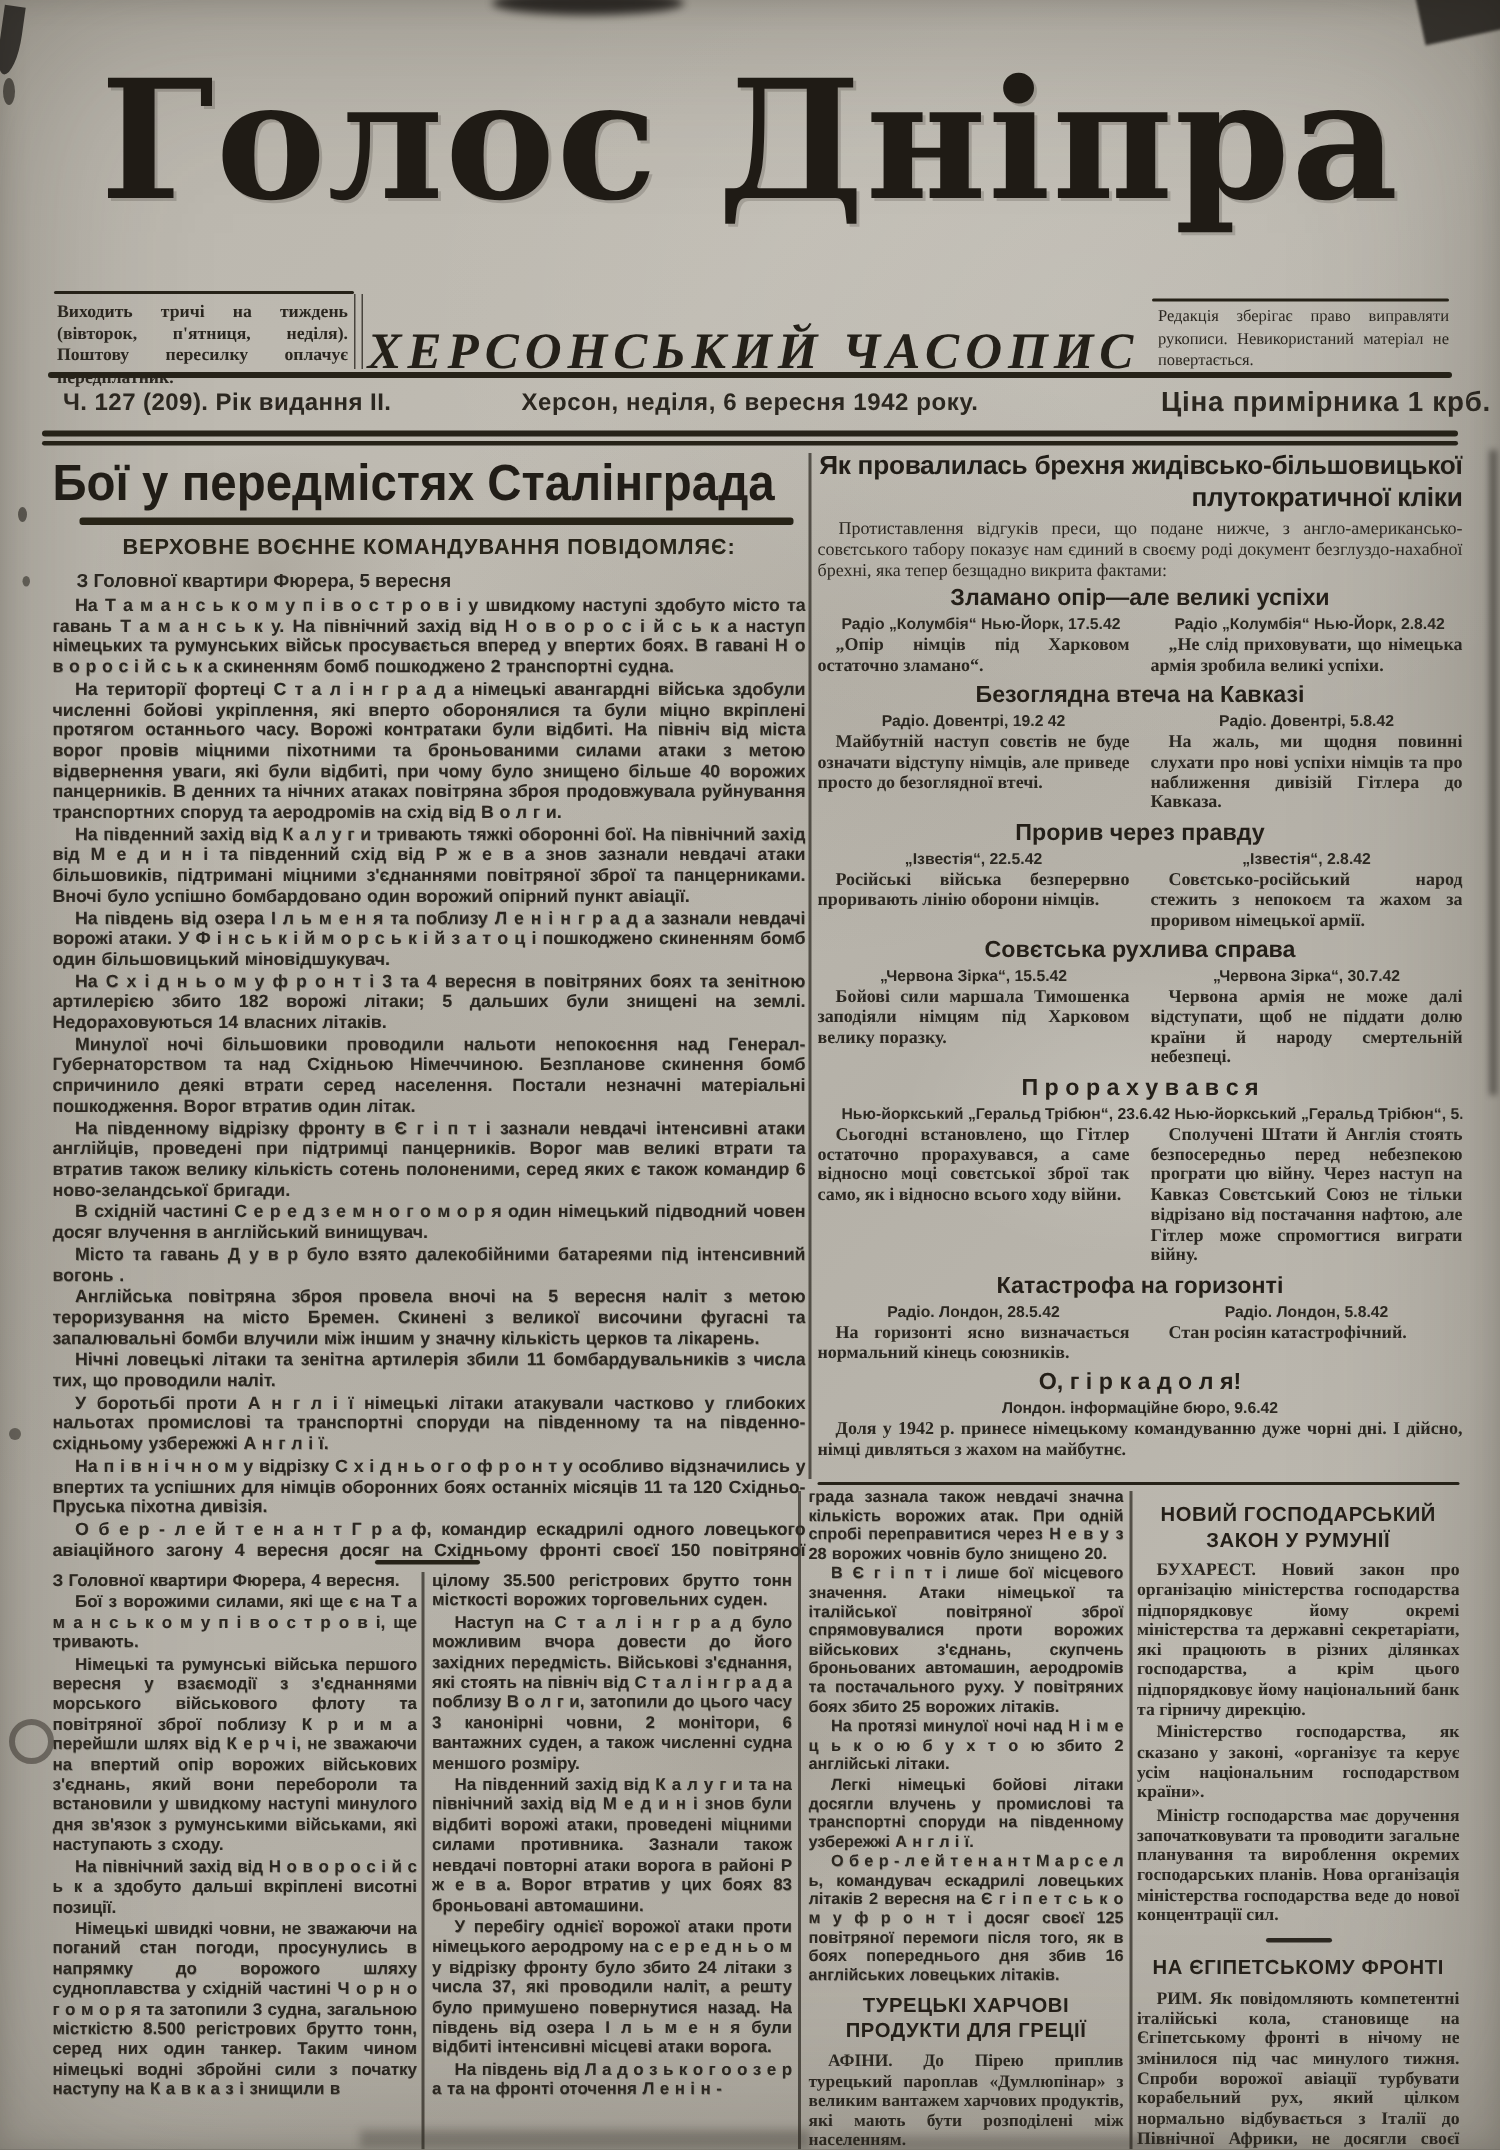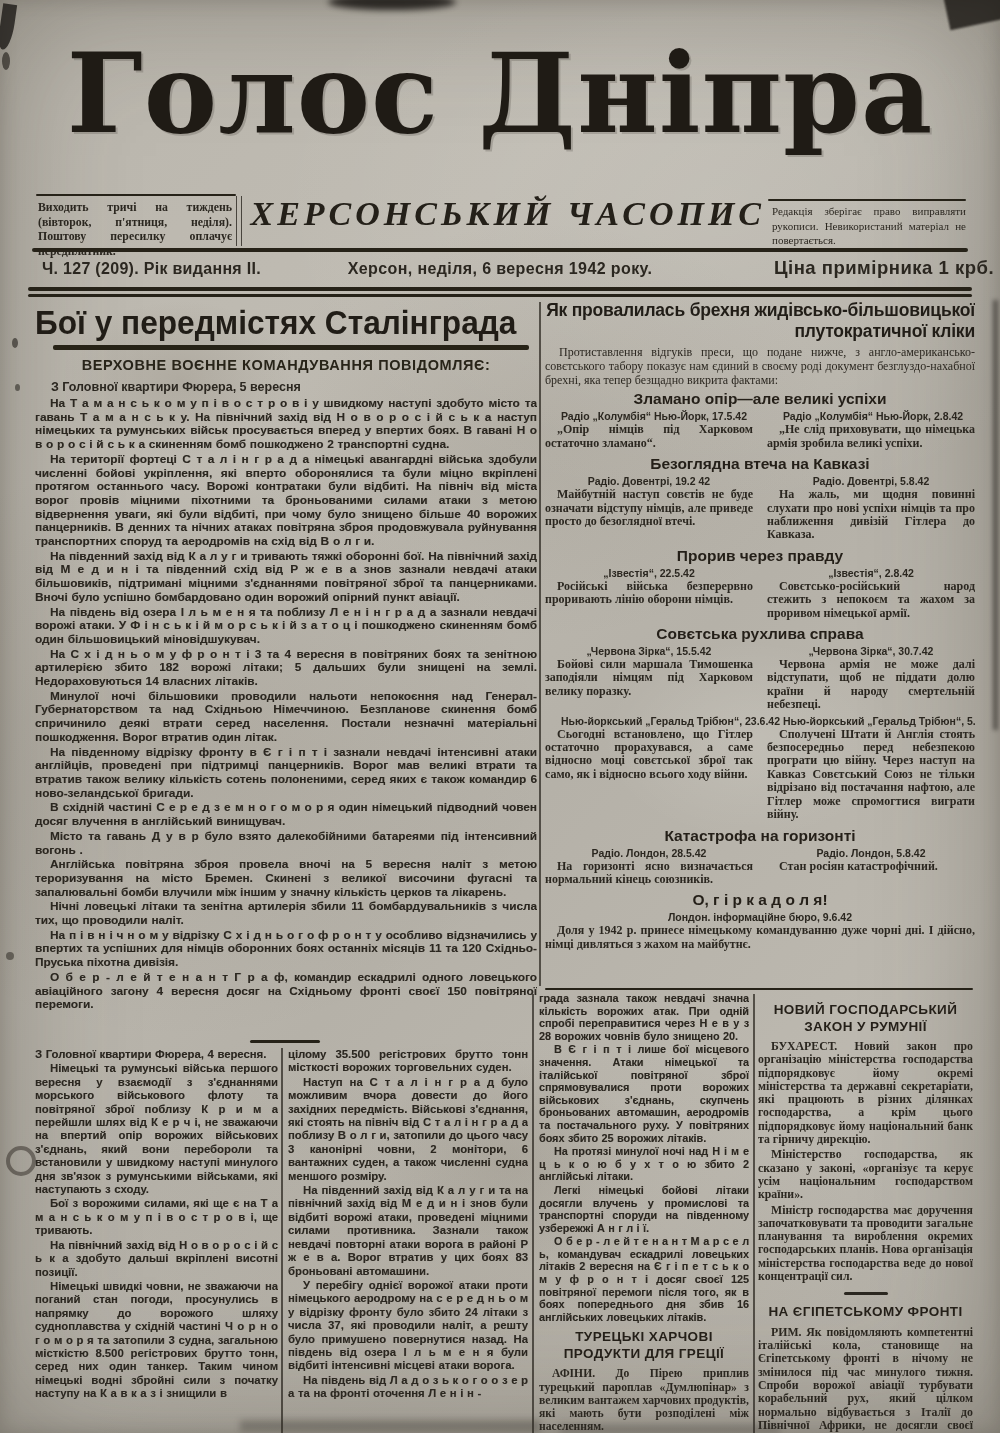--- a/index.html
+++ b/index.html
@@ -16,21 +16,21 @@
   }
   .rule{position:absolute;background:#262218;border-radius:2px;}
   .vrule{position:absolute;width:2px;background:rgba(43,39,32,.72);}
 
   
   .mast-title{position:absolute;left:0;right:0;top:14px;margin:0;text-align:center;
     font-family:"DejaVu Serif",serif;font-weight:bold;font-size:110px;line-height:160px;
     letter-spacing:1px;color:#1f1b15;text-shadow:2px 2px 0 rgba(31,27,21,.18);}
   .sched{position:absolute;left:38px;top:200px;width:194px;font-family:"Liberation Serif",serif;
     font-weight:bold;font-size:11.8px;line-height:14.6px;text-align:justify;color:#2b2720;}
-  .subtitle{position:absolute;left:245px;top:195px;width:520px;text-align:right;
+  .subtitle{position:absolute;left:245px;top:216px;width:520px;text-align:left;
     font-family:"Liberation Serif",serif;font-style:italic;font-weight:bold;font-size:34px;
     letter-spacing:4px;color:#242019;}
   .ednote{position:absolute;left:772px;top:204px;width:194px;font-family:"Liberation Serif",serif;
     font-weight:normal;font-size:11px;line-height:14.6px;text-align:justify;color:#2b2720;}
   .box-vline{position:absolute;left:236px;top:196px;width:4px;height:50px;
     border-left:1.5px solid rgba(43,39,32,.8);border-right:1.5px solid rgba(43,39,32,.8);}
   .issue{position:absolute;left:42px;top:260px;font-size:16px;font-weight:bold;letter-spacing:.3px;}
   .pubdate{position:absolute;left:0;right:0;top:260px;text-align:center;font-size:16px;font-weight:bold;letter-spacing:.4px;}
   .price{position:absolute;left:774px;top:257px;font-size:18.5px;font-weight:bold;letter-spacing:.5px;}
 
@@ -144,36 +144,37 @@
         <p>На території фортеці С т а л і н г р а д а німецькі авангардні війська здобули численні бойові укріплення, які вперто оборонялися та були міцно  вкріплені протягом останнього часу. Ворожі контратаки були відбиті. На північ від міста ворог провів міцними піхотними та броньованими силами атаки з метою відвернення уваги, які були відбиті, при чому було знищено більше 40 ворожих панцерників. В денних та нічних атаках повітряна зброя продовжувала руйнування транспортних споруд та аеродромів на схід від В о л г и.</p>
         <p>На південний захід від К а л у г и тривають тяжкі оборонні бої. На північний захід від М е д и н і та південний схід від Р ж е в а знов зазнали невдачі атаки більшовиків, підтримані міцними з'єднаннями повітряної зброї та панцерниками. Вночі було успішно бомбардовано один ворожий опірний пункт авіації.</p>
         <p>На південь від озера І л ь м е н я та поблизу Л е н і н г р а д а зазнали невдачі ворожі атаки. У Ф і н с ь к і й  м о р с ь к і й  з а т о ц і пошкоджено скиненням бомб один більшовицький міновідшукувач.</p>
         <p>На С х і д н ь о м у  ф р о н т і 3 та 4 вересня в повітряних боях та зенітною артилерією збито 182 ворожі літаки; 5 дальших були знищені на землі. Недораховуються 14 власних літаків.</p>
         <p>Минулої ночі більшовики проводили нальоти непокоєння над Генерал-Губернаторством та над Східньою Німеччиною. Безпланове скинення бомб спричинило деякі втрати серед населення. Постали незначні матеріальні пошкодження. Ворог втратив один літак.</p>
         <p>На південному відрізку фронту в Є г і п т і зазнали невдачі інтенсивні атаки англійців, проведені при підтримці панцерників. Ворог мав великі  втрати та втратив також велику кількість сотень полоненими, серед яких є також командир 6 ново-зеландської бригади.</p>
         <p>В східній частині С е р е д з е м н о г о  м о р я один німецький підводний човен досяг влучення в англійський винищувач.</p>
         <p>Місто та гавань Д у в р було взято далекобійними батареями під інтенсивний вогонь .</p>
         <p>Англійська повітряна зброя провела вночі на 5 вересня наліт з метою тероризування на місто Бремен. Скинені з великої височини фугасні та запалювальні бомби влучили між іншим у значну кількість церков та лікарень.</p>
         <p>Нічні ловецькі літаки та зенітна артилерія збили 11 бомбардувальників з числа тих, що проводили наліт.</p>
+        <p>У боротьбі проти А н г л і ї німецькі літаки атакували частково у глибоких нальотах промислові та транспортні споруди на південному та на південно-східньому узбережжі А н г л і ї.</p>
         <p>На п і в н і ч н о м у відрізку С х і д н ь о г о  ф р о н т у особливо відзначились у впертих та успішних для німців оборонних боях останніх місяців 11 та 120 Східньо-Пруська піхотна дивізія.</p>
         <p>О б е р - л е й т е н а н т  Г р а ф, командир ескадрилі одного ловецького авіаційного загону 4 вересня досяг на Східньому фронті своєї 150 повітряної перемоги.</p>
       </div>
   </section>
 
   <div class="rule" style="left:250px;top:1040px;width:70px;height:3px"></div>
 
   <div class="vrule" style="left:539px;top:302px;height:684px"></div>
   <div class="vrule" style="left:281px;top:1048px;height:385px"></div>
   <div class="vrule" style="left:532px;top:994px;height:439px"></div>
   <div class="vrule" style="left:753px;top:994px;height:439px"></div>
 
   <section class="lowcol colA sans">
       <p class="flush">З Головної квартири Фюрера, 4 вересня.</p>
+      <p>Бої з ворожими силами, які ще є на Т а м а н с ь к о м у  п і в о с т р о в і, ще тривають.</p>
       <p>Німецькі та румунські війська першого вересня у взаємодії з з'єднаннями морського військового флоту та повітряної зброї поблизу К р и м а перейшли шлях від К е р ч і, не зважаючи на впертий опір ворожих військових з'єднань, який вони перебороли та встановили у швидкому наступі минулого дня зв'язок з румунськими військами, які наступають з сходу.</p>
-      <p>Бої з ворожими силами, які ще є на Т а м а н с ь к о м у  п і в о с т р о в і, ще тривають.</p>
       <p>На північний захід від Н о в о р о с і й с ь к а здобуто дальші вкріплені висотні позиції.</p>
       <p>Німецькі швидкі човни, не зважаючи на поганий стан погоди, просунулись в напрямку до ворожого шляху судноплавства у східній частині Ч о р н о г о  м о р я та затопили 3 судна, загальною місткістю 8.500 регістрових брутто тонн, серед них один танкер. Таким чином німецькі водні збройні сили з початку наступу на К а в к а з і знищили в</p>
     </section>
   <section class="lowcol colB sans">
       <p class="flush">цілому 35.500 регістрових брутто тонн місткості ворожих торговельних суден.</p>
       <p>Наступ на С т а л і н г р а д було можливим вчора довести до його західних передмість. Військові з'єднання, які стоять на північ від С т а л і н г р а д а поблизу В о л г и, затопили до цього часу 3 канонірні човни, 2 монітори, 6 вантажних суден, а також численні судна меншого розміру.</p>
       <p>На південний захід від К а л у г и та на північний захід від М е д и н і знов були відбиті ворожі атаки, проведені міцними силами противника. Зазнали також невдачі повторні атаки ворога в районі Р ж е в а. Ворог втратив у цих боях 83 броньовані автомашини.</p>
       <p>У перебігу однієї ворожої атаки проти німецького аеродрому на с е р е д н ь о м у відрізку фронту було збито 24 літаки з числа 37, які проводили наліт, а решту було примушено повернутися назад. На південь від озера І л ь м е н я були відбиті інтенсивні місцеві атаки ворога.</p>
       <p>На південь від Л а д о з ь к о г о  о з е р а та на фронті оточення Л е н і н -</p>
     </section>
@@ -241,20 +242,21 @@
               <div class="psrc">„Червона Зірка“, 15.5.42</div>
               <p class="pbody">Бойові сили маршала Тимошенка заподіяли німцям під Харковом велику поразку.</p>
             </div>
             <div class="pcol">
               <div class="psrc">„Червона Зірка“, 30.7.42</div>
               <p class="pbody">Червона армія не може далі відступати, щоб не піддати долю країни й народу смертельній небезпеці.</p>
             </div>
           </div>
         </div>
         <div>
+          <h3 class="ptitle">П р о р а х у в а в с я</h3>
           <div class="prow">
             <div class="pcol">
               <div class="psrc">Нью-йоркський „Геральд Трібюн“, 23.6.42</div>
               <p class="pbody">Сьогодні встановлено, що Гітлер остаточно прорахувався, а саме відносно моці совєтської зброї так само, як і відносно всього ходу війни.</p>
             </div>
             <div class="pcol">
               <div class="psrc">Нью-йоркський „Геральд Трібюн“, 5.8.42</div>
               <p class="pbody">Сполучені Штати й Англія стоять безпосередньо перед небезпекою програти цю війну. Через наступ на Кавказ Совєтський Союз не тільки відрізано від постачання нафтою, але Гітлер може спромогтися виграти війну.</p>
             </div>
           </div>

